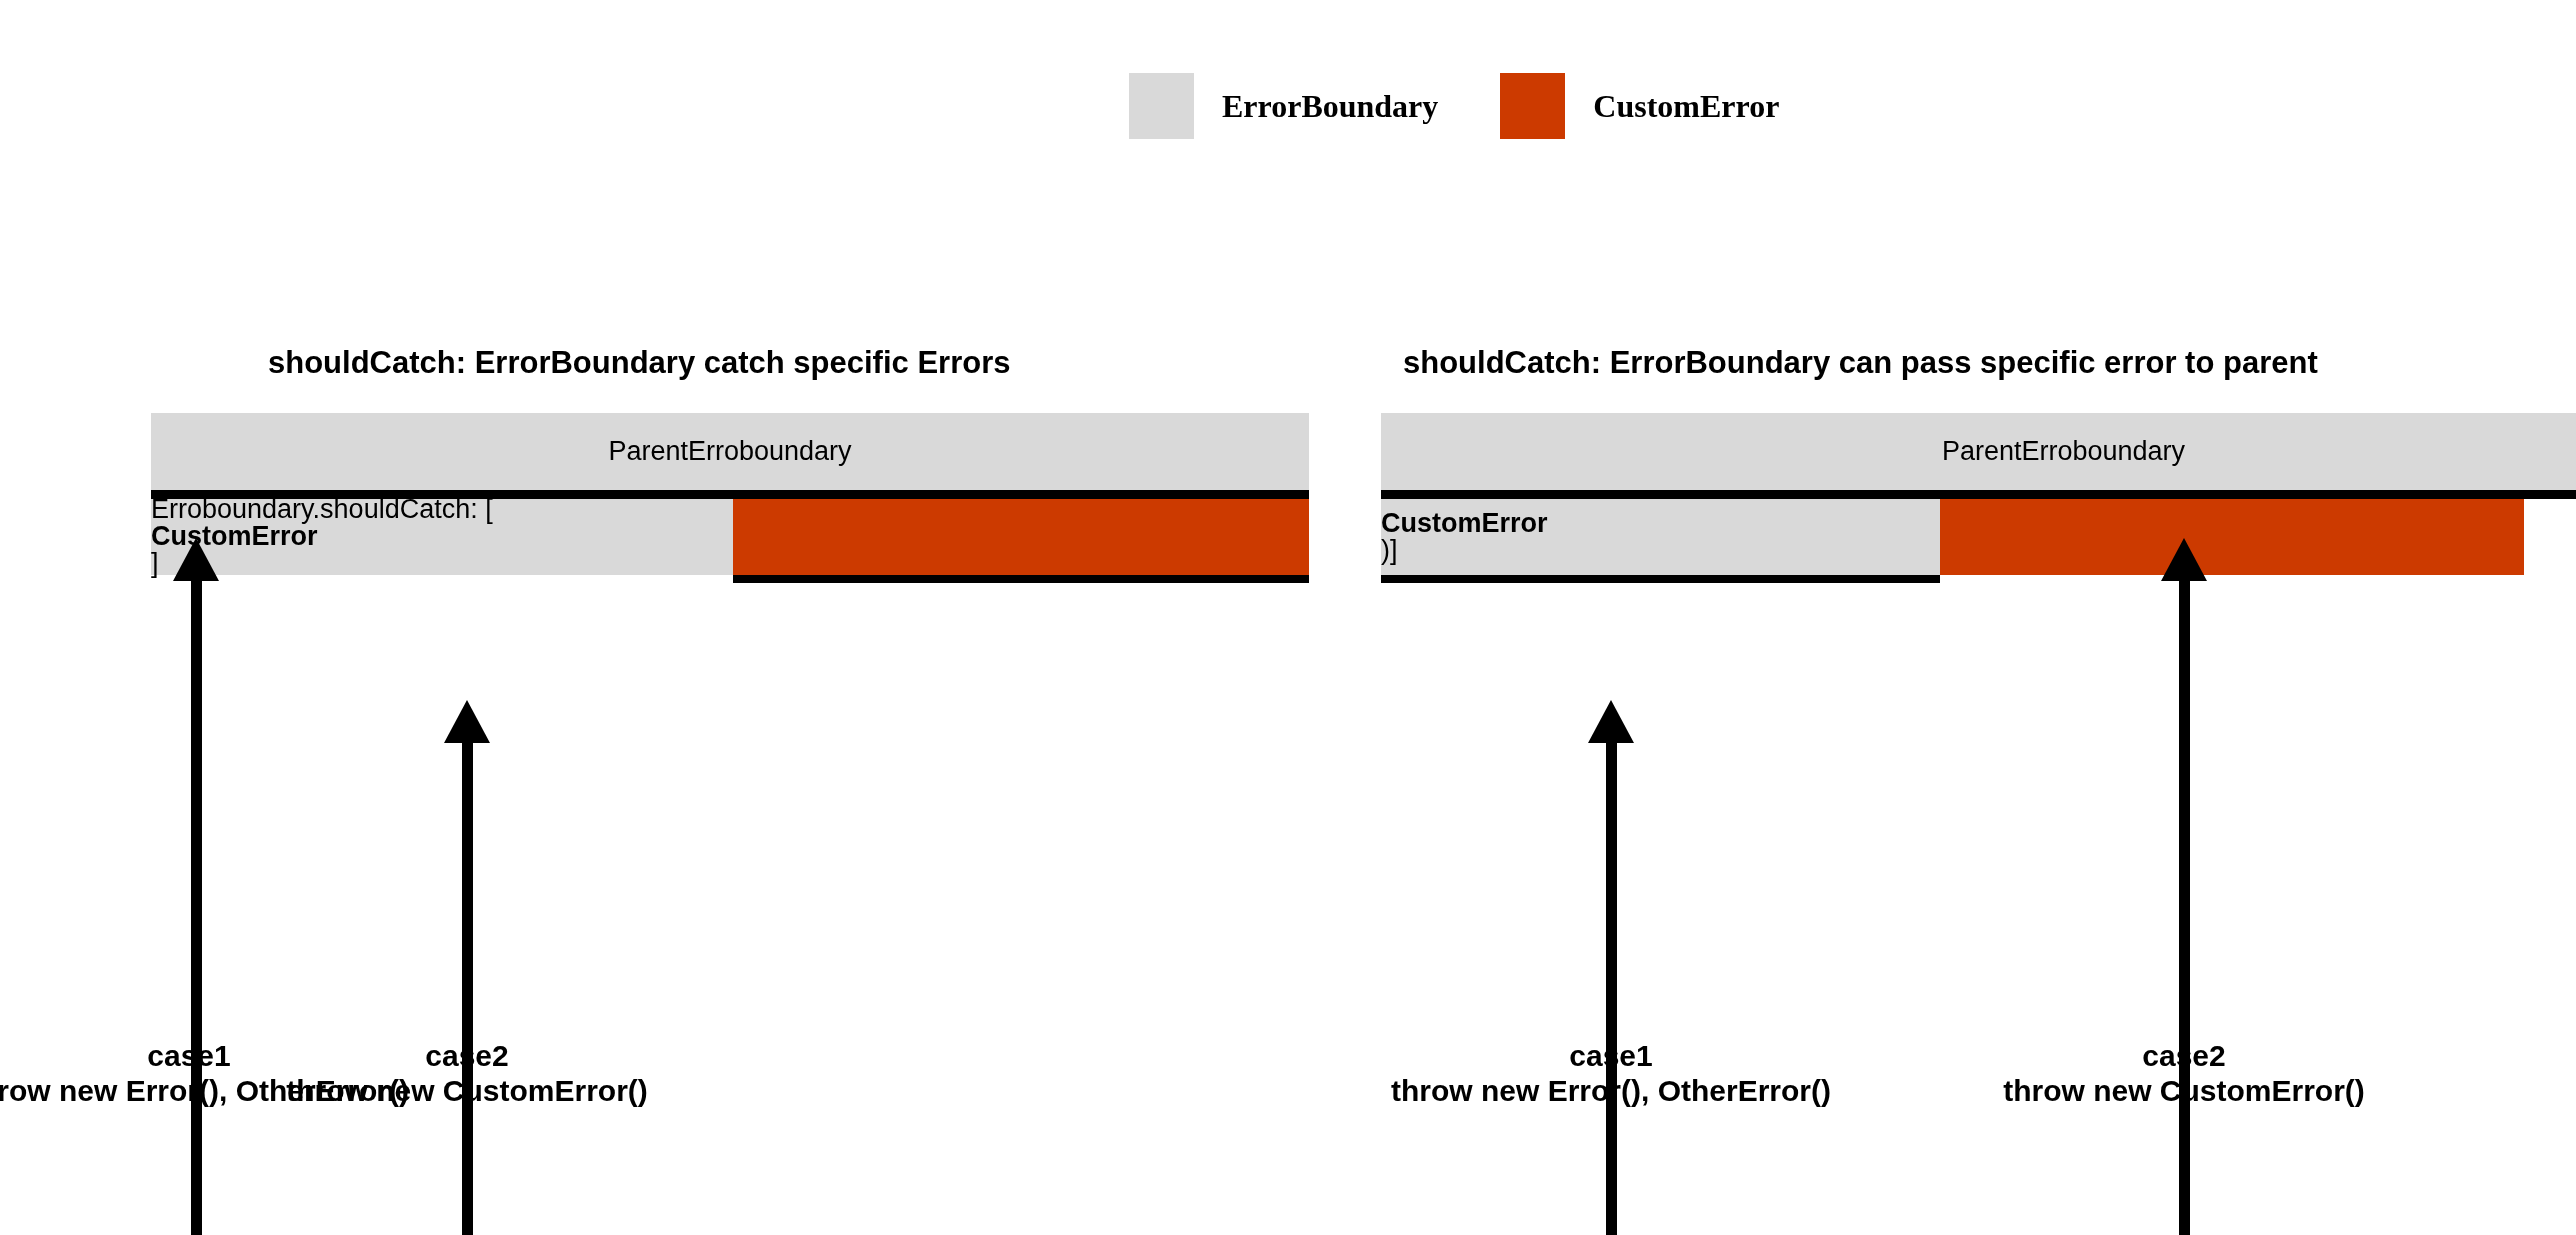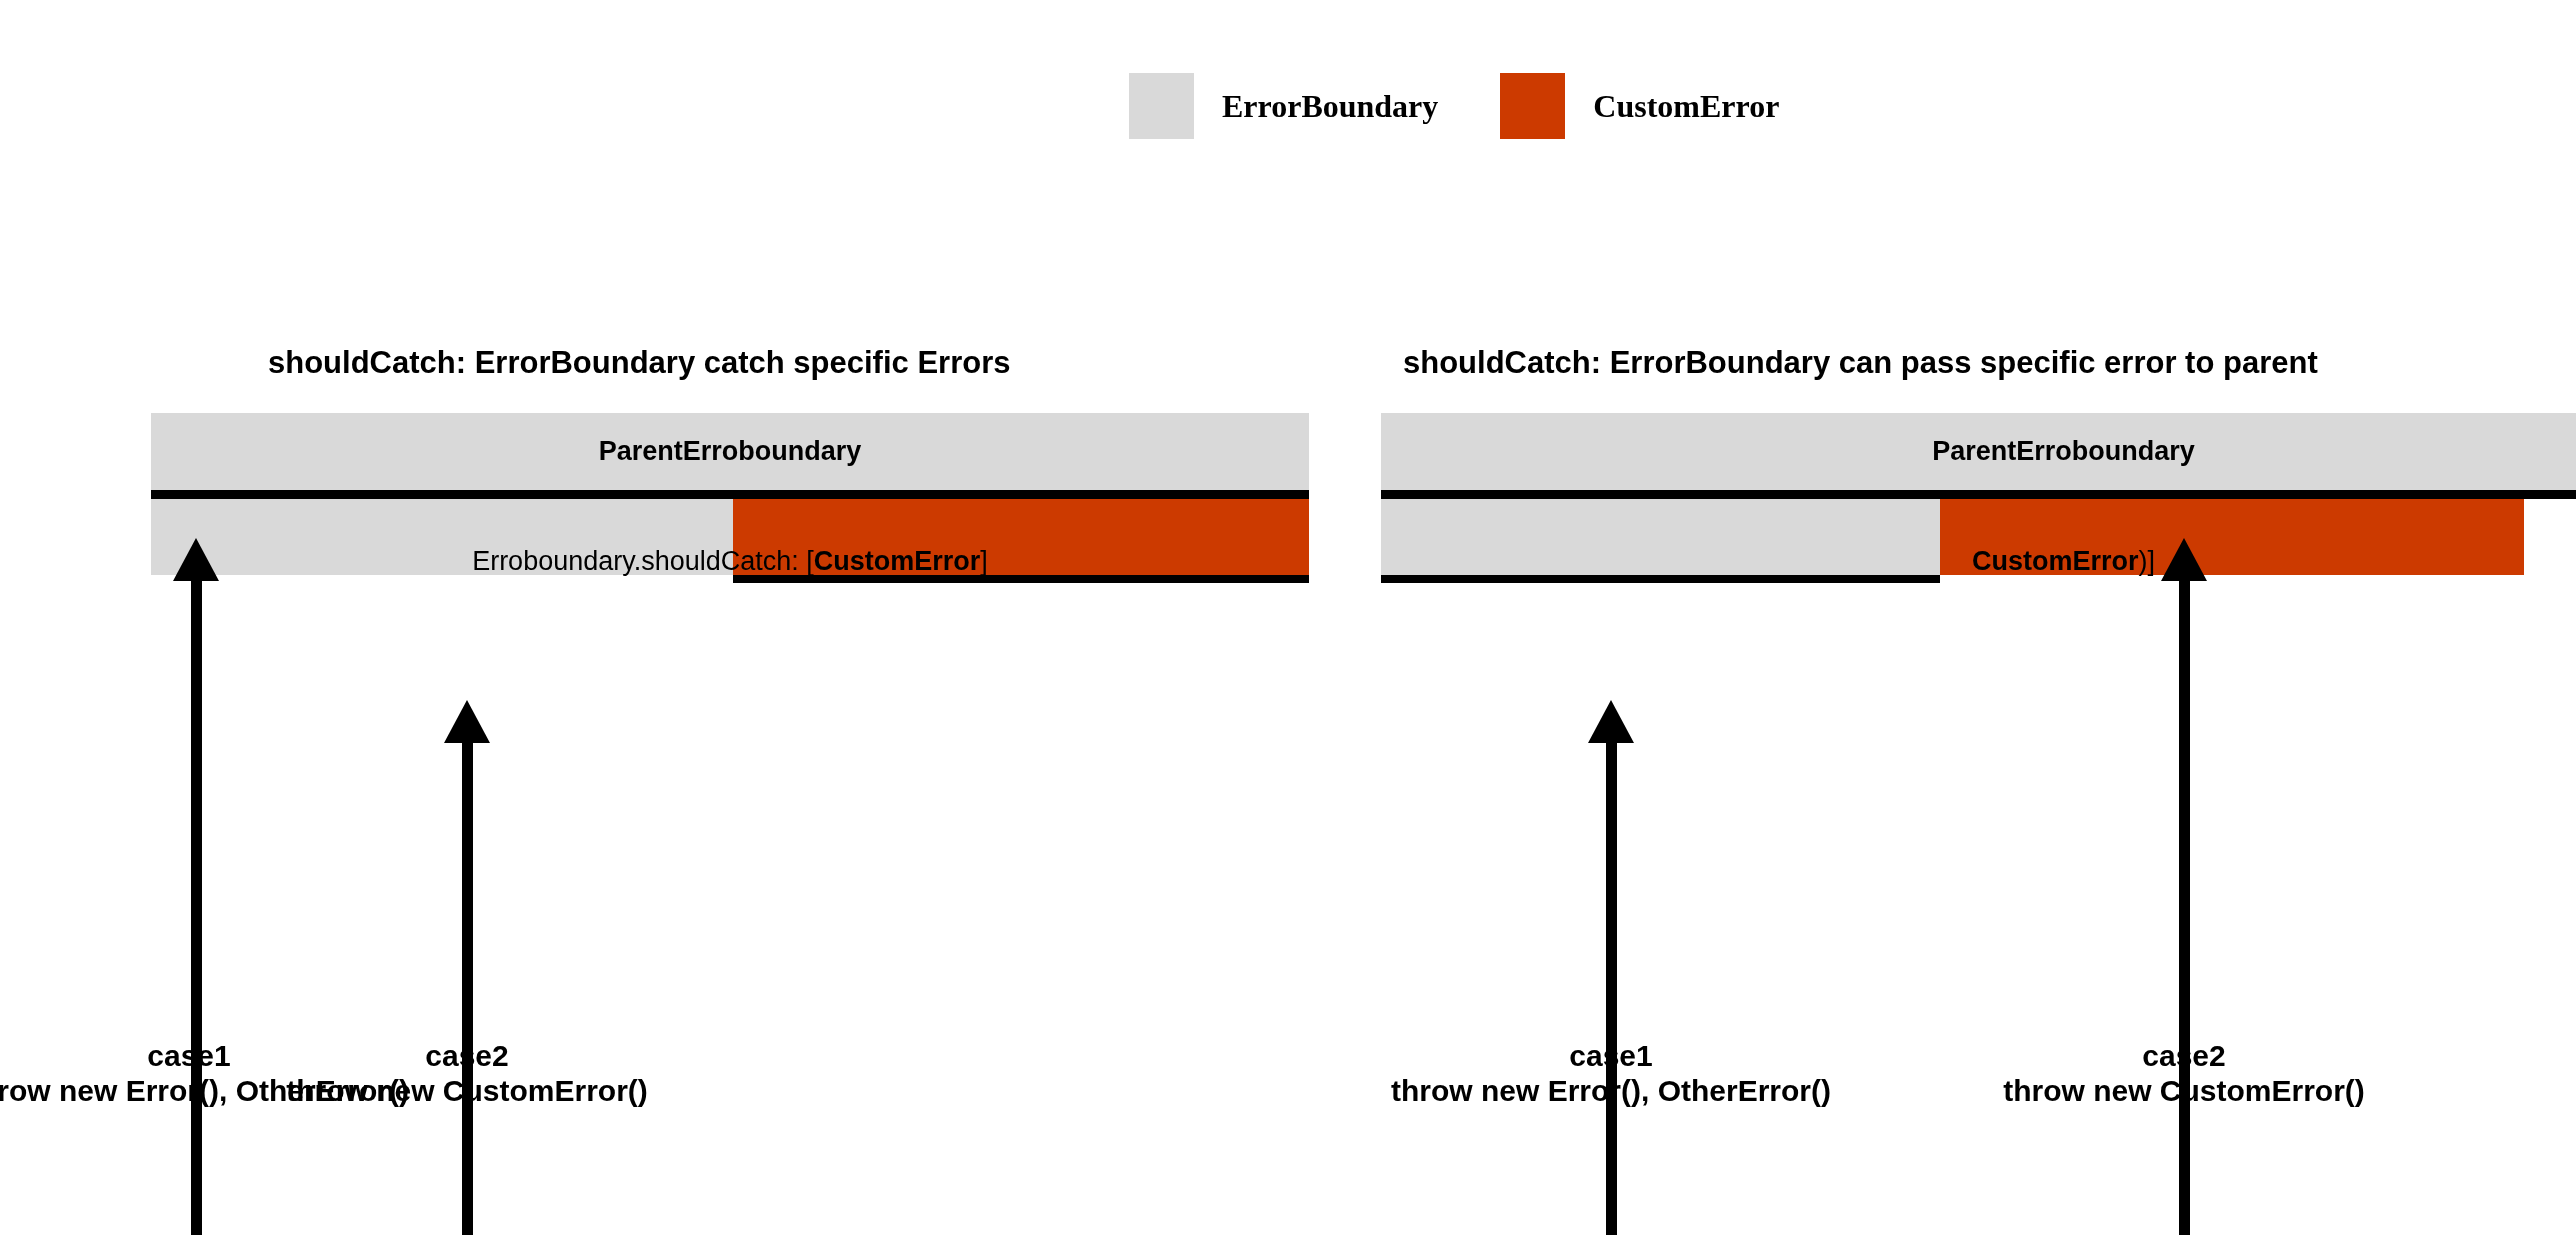--- a/index.html
+++ b/index.html
@@ -84,21 +84,20 @@
     margin-top: 35px;
   }
 
   
   .parent-band {
     height: 77px;
     background: #d9d9d9;
     display: flex;
     align-items: center;
     justify-content: center;
-    font-weight: bold;
   }
   .parent-label {
     font-size: 27px;
     color: #000000;
     line-height: 1;
   }
 
   
   .rule-top {
     height: 8.7px;
@@ -114,27 +113,28 @@
   .child-left  { background: #d9d9d9; }
   .child-right { background: #cc3a00; }
 
   .child-text {
     position: absolute;
     top: 0;
     left: 0;
     right: 0;
     height: 100%;
     display: flex;
-    align-items: flex-end;
+    align-items: flex-start;
     justify-content: center;
     font-size: 27px;
     color: #000000;
     white-space: nowrap;
     line-height: 1;
     pointer-events: none;
+    flex-direction: column;
   }
   .child-text b { font-weight: bold; }
 
   
   .rule-bottom-row { height: 8.7px; display: flex; }
   .rule-bottom-fill { background: transparent; }
   .rule-bottom-ink  { background: #000000; }
 
   
   .arrow {

